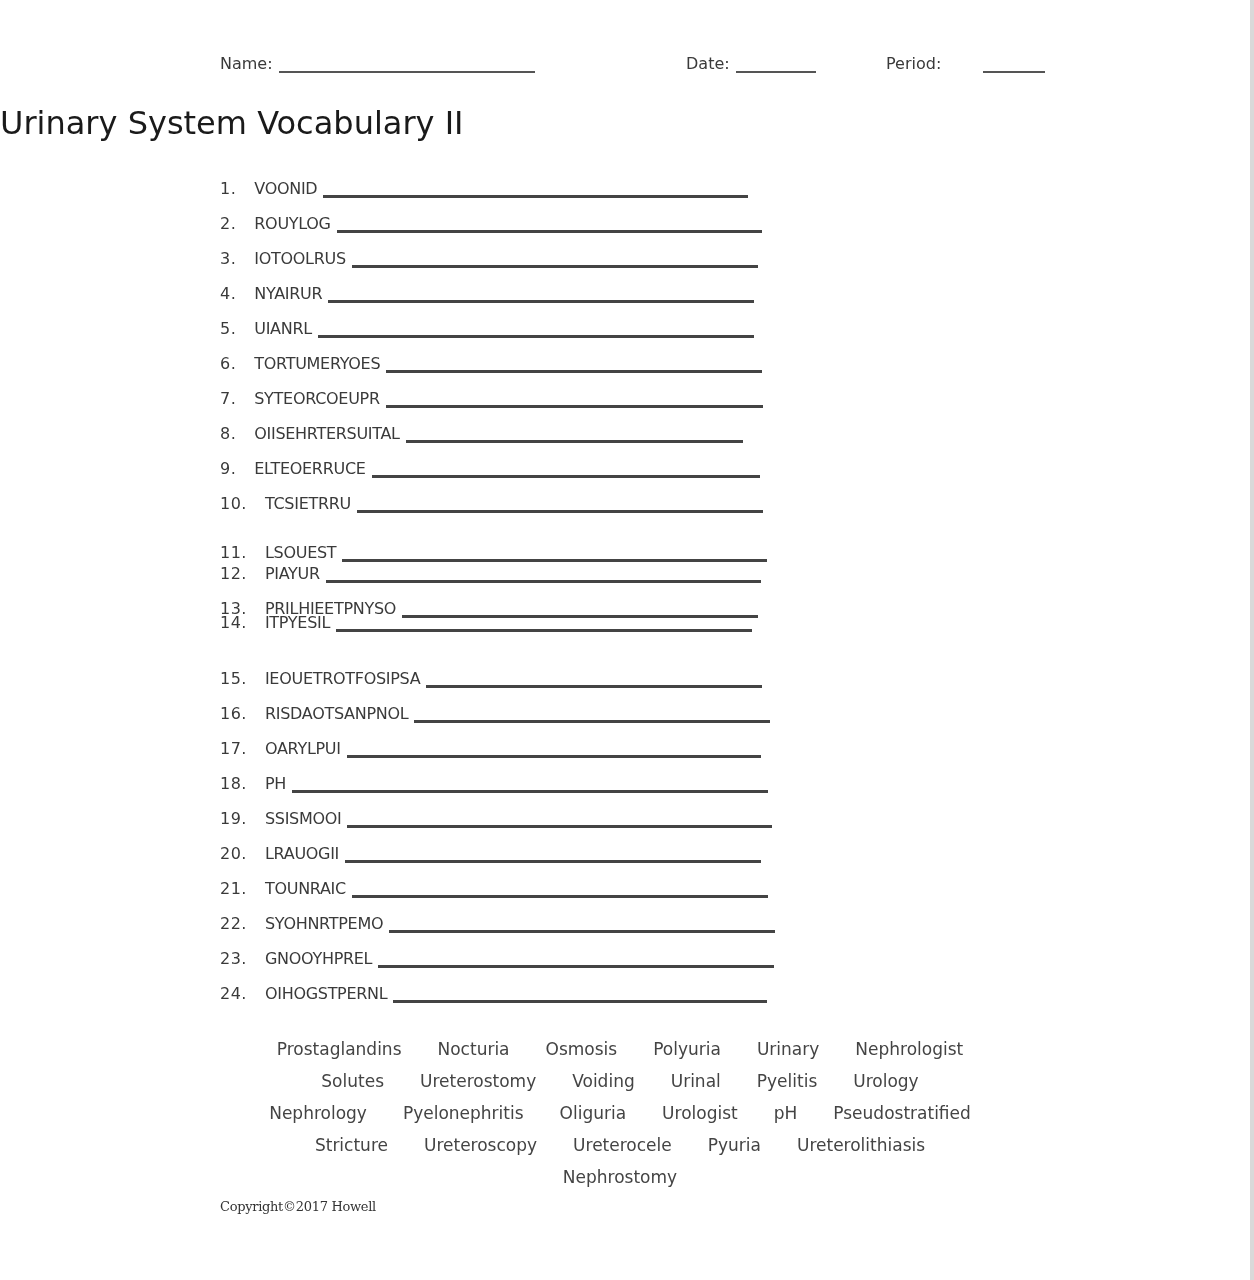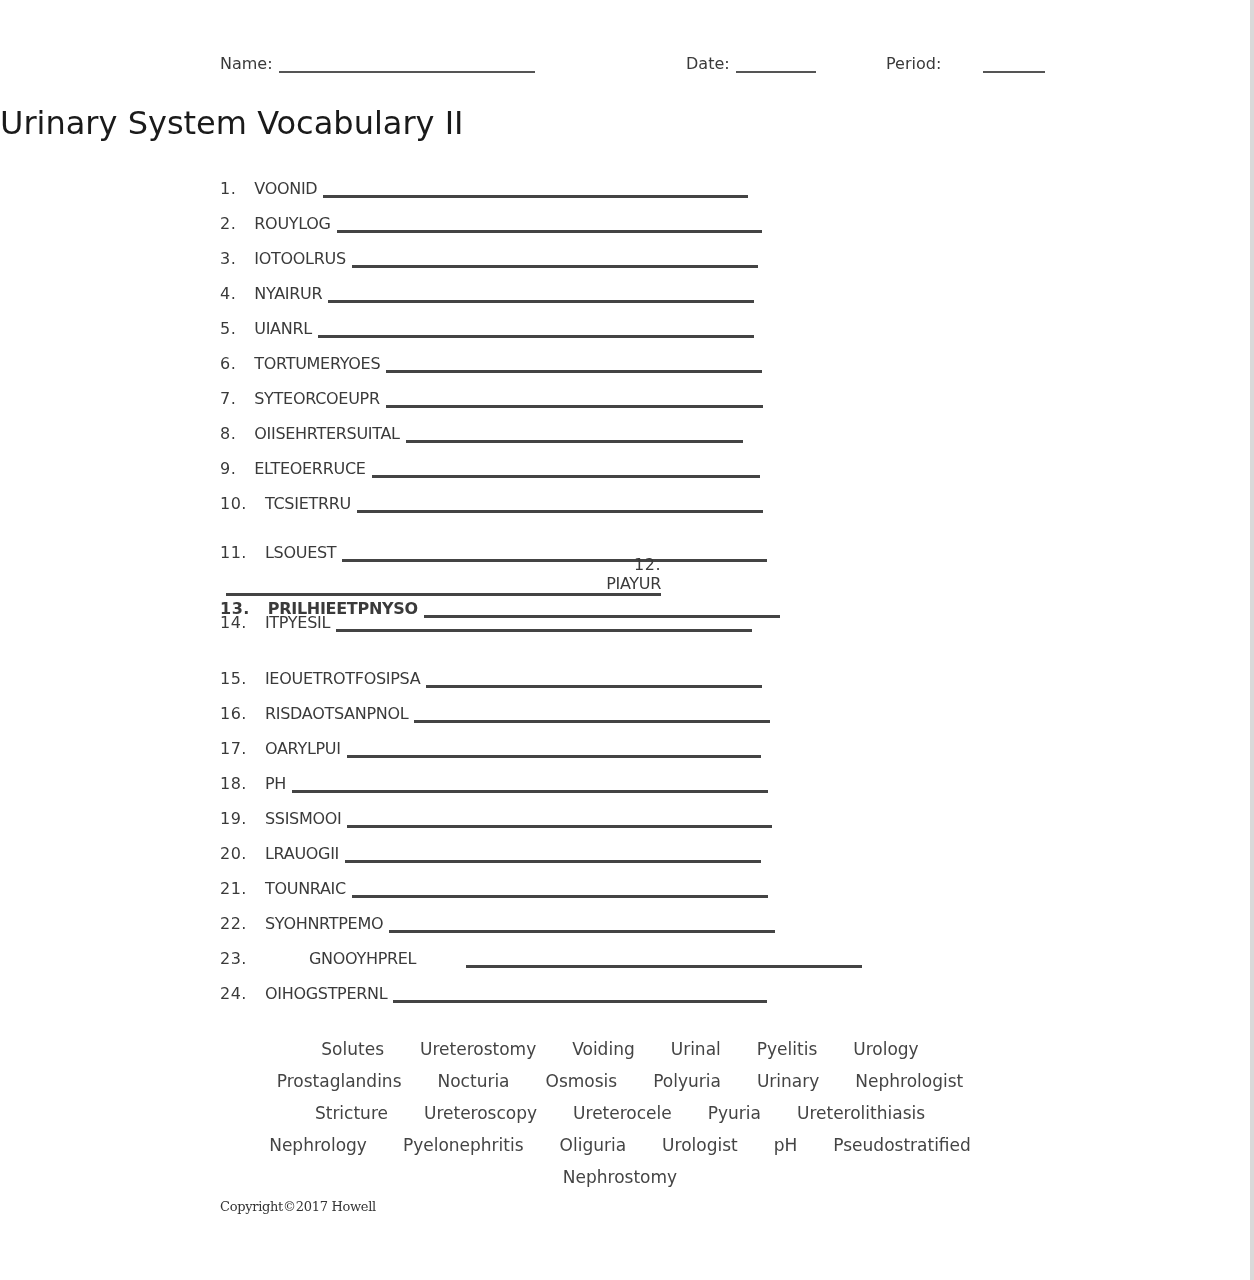--- a/index.html
+++ b/index.html
@@ -93,26 +93,26 @@
   <div class="q-row" style="top:315px;">
       <span class="q-num">10.</span>
       <span class="q-word">TCSIETRRU</span>
       <span class="q-line" style="width:406px;"></span>
     </div>
   <div class="q-row" style="top:364px;text-align:center;">
       <span class="q-num">11.</span>
       <span class="q-word">LSOUEST</span>
       <span class="q-line" style="width:425px;"></span>
     </div>
-  <div class="q-row" style="top:385px;flex-direction:column;">
+  <div class="q-row" style="top:385px;">
       <span class="q-num">12.</span>
       <span class="q-word">PIAYUR</span>
       <span class="q-line" style="width:435px;"></span>
     </div>
-  <div class="q-row" style="top:420px;font-weight:bold;">
+  <div class="q-row" style="top:420px;">
       <span class="q-num">13.</span>
       <span class="q-word">PRILHIEETPNYSO</span>
       <span class="q-line" style="width:356px;"></span>
     </div>
   <div class="q-row" style="top:434px;text-align:center;">
       <span class="q-num">14.</span>
       <span class="q-word">ITPYESIL</span>
       <span class="q-line" style="width:416px;"></span>
     </div>
   <div class="q-row" style="top:490px;">
@@ -148,62 +148,62 @@
   <div class="q-row" style="top:700px;">
       <span class="q-num">21.</span>
       <span class="q-word">TOUNRAIC</span>
       <span class="q-line" style="width:416px;"></span>
     </div>
   <div class="q-row" style="top:735px;">
       <span class="q-num">22.</span>
       <span class="q-word">SYOHNRTPEMO</span>
       <span class="q-line" style="width:386px;"></span>
     </div>
-  <div class="q-row" style="top:770px;gap:44px;">
+  <div class="q-row" style="top:770px;">
       <span class="q-num">23.</span>
       <span class="q-word">GNOOYHPREL</span>
       <span class="q-line" style="width:396px;"></span>
     </div>
   <div class="q-row" style="top:805px;">
       <span class="q-num">24.</span>
       <span class="q-word">OIHOGSTPERNL</span>
       <span class="q-line" style="width:374px;"></span>
     </div>
 </div>
 
 <div class="bank">
+  <div class="bank-row">
+    <span class="bank-word">Prostaglandins</span>
+    <span class="bank-word">Nocturia</span>
+    <span class="bank-word">Osmosis</span>
+    <span class="bank-word">Polyuria</span>
+    <span class="bank-word">Urinary</span>
+    <span class="bank-word">Nephrologist</span>
+  </div>
   <div class="bank-row">
     <span class="bank-word">Solutes</span>
     <span class="bank-word">Ureterostomy</span>
     <span class="bank-word">Voiding</span>
     <span class="bank-word">Urinal</span>
     <span class="bank-word">Pyelitis</span>
     <span class="bank-word">Urology</span>
   </div>
   <div class="bank-row">
-    <span class="bank-word">Prostaglandins</span>
-    <span class="bank-word">Nocturia</span>
-    <span class="bank-word">Osmosis</span>
-    <span class="bank-word">Polyuria</span>
-    <span class="bank-word">Urinary</span>
-    <span class="bank-word">Nephrologist</span>
-  </div>
-  <div class="bank-row">
-    <span class="bank-word">Stricture</span>
-    <span class="bank-word">Ureteroscopy</span>
-    <span class="bank-word">Ureterocele</span>
-    <span class="bank-word">Pyuria</span>
-    <span class="bank-word">Ureterolithiasis</span>
-  </div>
-  <div class="bank-row">
     <span class="bank-word">Nephrology</span>
     <span class="bank-word">Pyelonephritis</span>
     <span class="bank-word">Oliguria</span>
     <span class="bank-word">Urologist</span>
     <span class="bank-word">pH</span>
     <span class="bank-word">Pseudostratified</span>
   </div>
   <div class="bank-row">
+    <span class="bank-word">Stricture</span>
+    <span class="bank-word">Ureteroscopy</span>
+    <span class="bank-word">Ureterocele</span>
+    <span class="bank-word">Pyuria</span>
+    <span class="bank-word">Ureterolithiasis</span>
+  </div>
+  <div class="bank-row">
     <span class="bank-word">Nephrostomy</span>
   </div>
 </div>
 
 <div class="copyright">Copyright©2017 Howell</div>
 
 </body></html>

